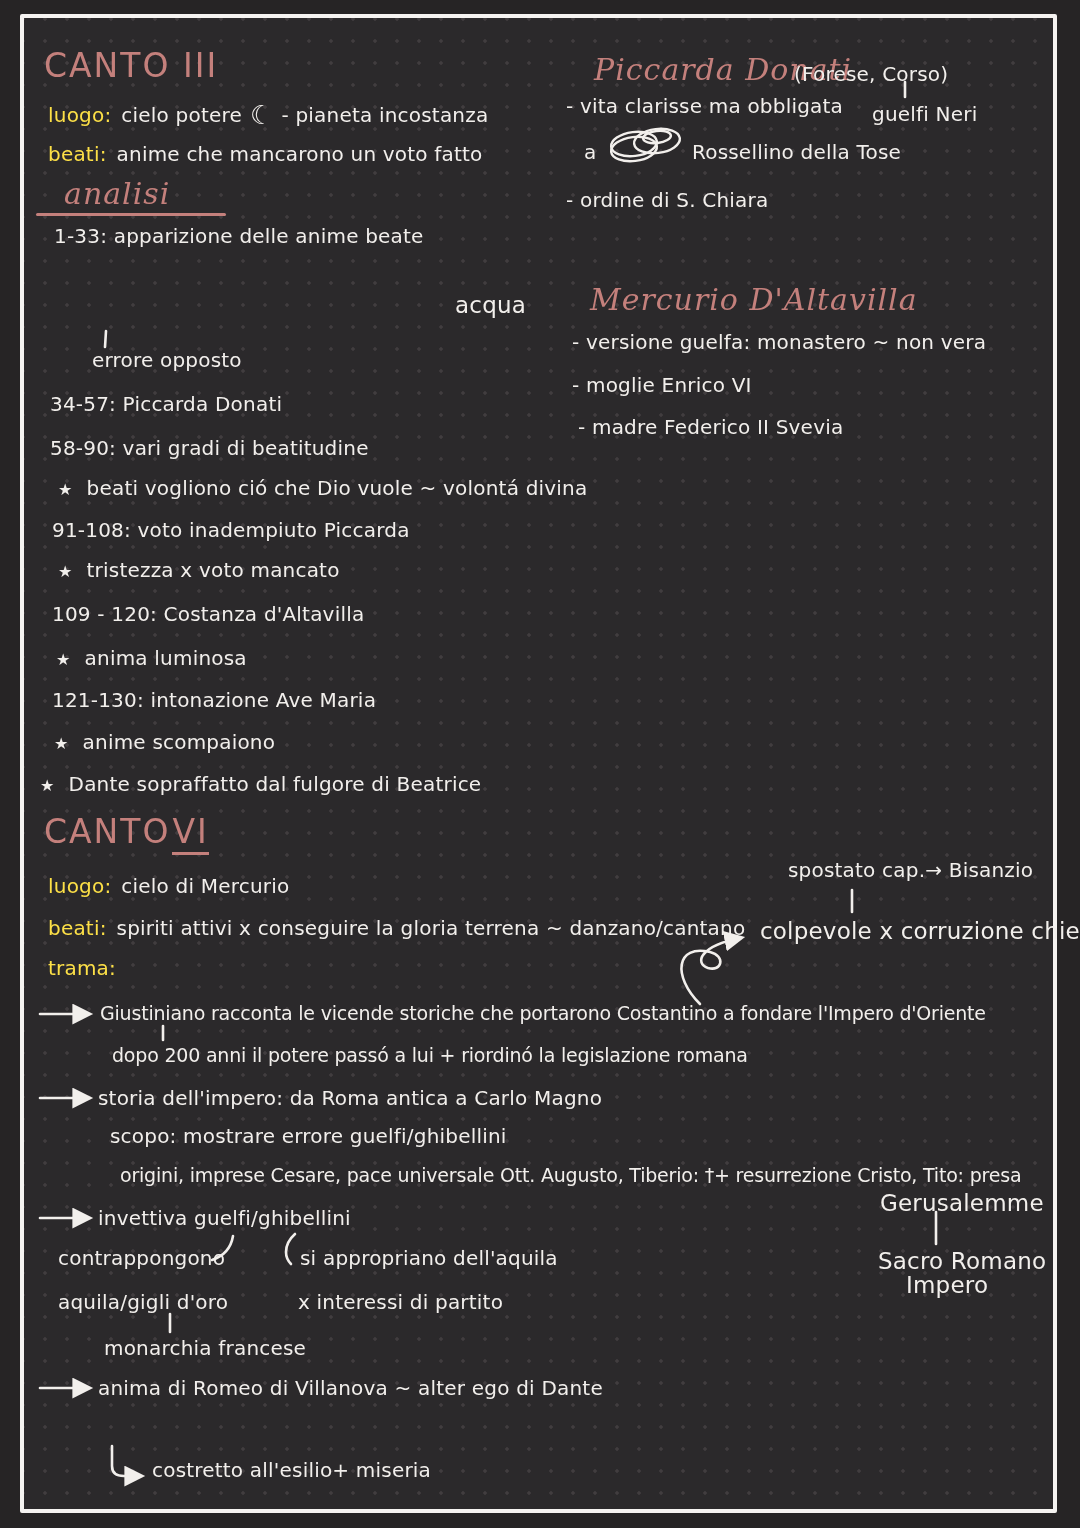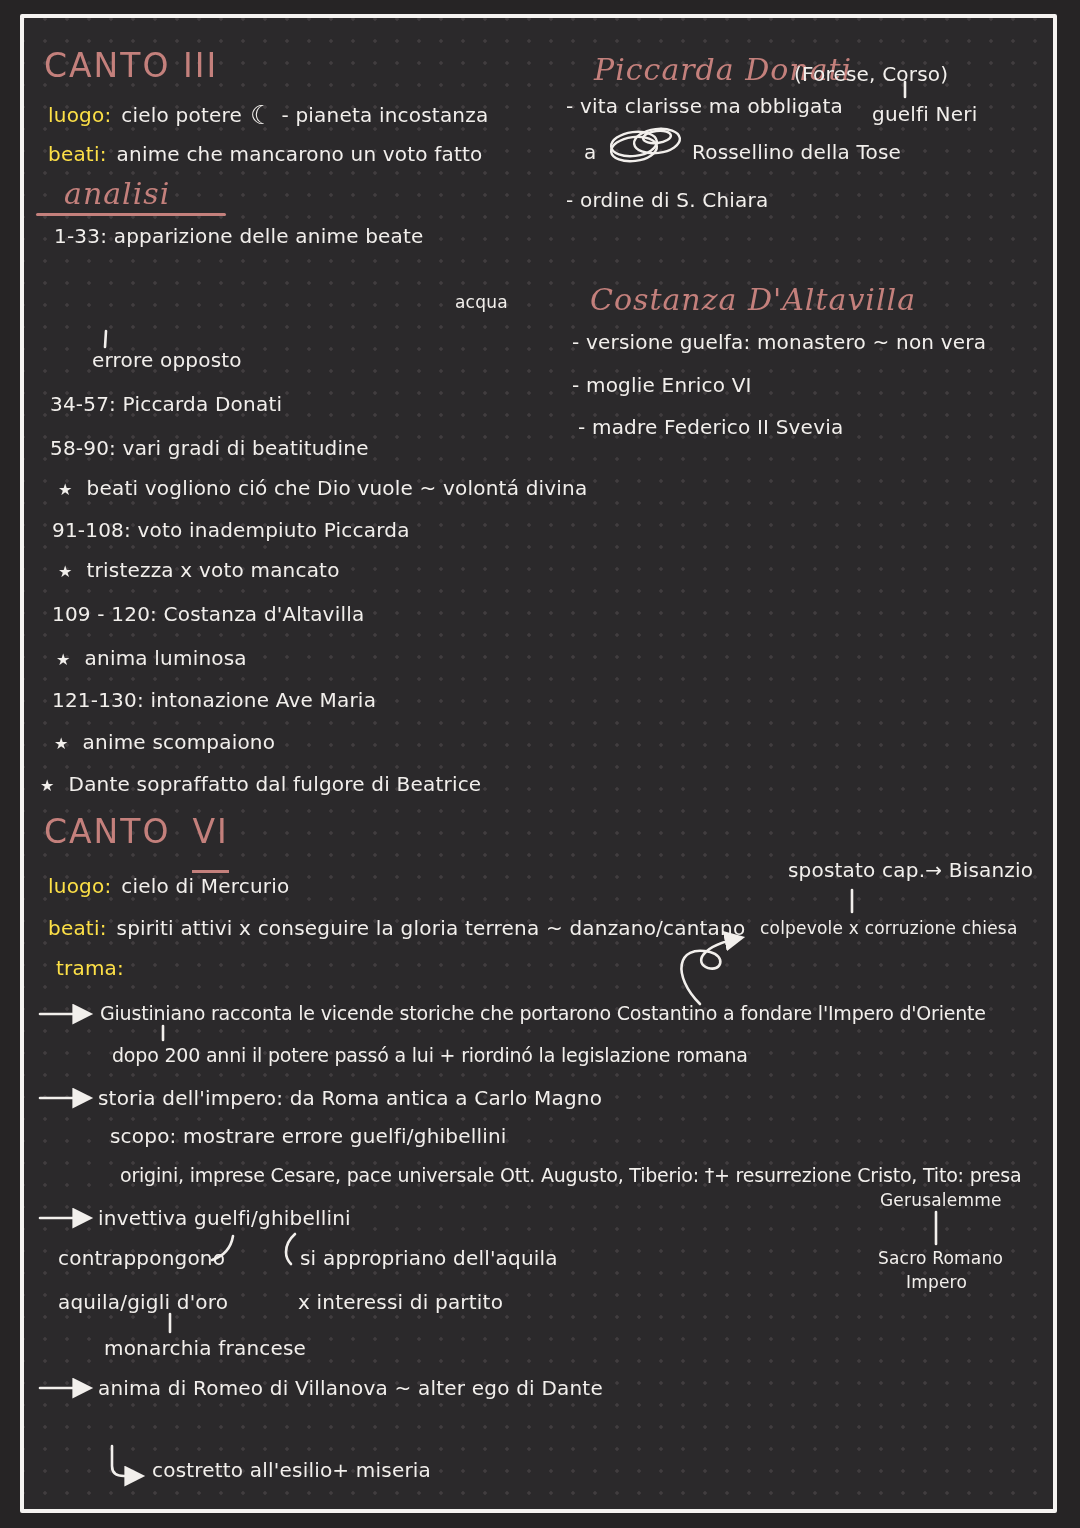--- a/index.html
+++ b/index.html
@@ -12,30 +12,30 @@
     position:absolute;left:20px;top:14px;right:23px;bottom:15px;
     background:#2b292b;border:4px solid #f5f3f1;border-radius:2px;
   }
   .paper::before{
     content:"";position:absolute;inset:0;
     background-image:radial-gradient(circle,#413d3f 1.5px,transparent 1.8px);
     background-size:22px 22px;background-position:10px 12px;
     pointer-events:none;
   }
   .t{position:absolute;font-size:20px;line-height:1.2;white-space:nowrap;letter-spacing:.2px;}
-  .rose{color:#c4807c;margin-left:8px;}
+  .rose{color:#c4807c;}
   .head{font-size:33px;letter-spacing:2px;color:#c4807c;}
   .cursive{font-family:"DejaVu Serif",serif;font-style:italic;font-size:30px;color:#c4807c;letter-spacing:1px;}
   .tight{font-size:19px;letter-spacing:-.2px;}
-  .small{font-size:17px;}
+  .small{font-size:23px;}
   .lbl{color:#fde047;margin-right:10px;}
   .star{margin-right:14px;font-size:16px;}
   .moon{font-size:26px;margin:0 8px;vertical-align:-2px;}
   .heart{font-size:21px;margin:0 7px;}
-  .u6{border-bottom:3px solid #c4807c;padding-bottom:19px;margin-left:22px;}
+  .u6{border-bottom:3px solid #c4807c;padding-bottom:1px;margin-left:2px;}
   .uline{position:absolute;height:3px;background:#c4807c;border-radius:2px;}
   .overlay{position:absolute;left:0;top:0;pointer-events:none;}
 </style>
 </head>
 <body>
 
 <div id="canvas">
   <div class="paper"></div>
 
   <div class="t head" style="left:44px;top:46px">CANTO III</div>
@@ -97,21 +97,21 @@
       <ellipse cx="28" cy="29" rx="23" ry="12" transform="rotate(-7 28 29)"></ellipse>
       <ellipse cx="28" cy="24" rx="23" ry="12" transform="rotate(-7 28 24)"></ellipse>
       <ellipse cx="51" cy="21" rx="23" ry="12" transform="rotate(-7 51 21)"></ellipse>
       <ellipse cx="51" cy="17" rx="14" ry="6" transform="rotate(-7 51 17)"></ellipse>
     </g>
   </svg>
   <div class="t" style="left:692px;top:140px">Rossellino della Tose</div>
 
   <div class="t" style="left:566px;top:188px">- ordine di S. Chiara</div>
 
-  <div class="t cursive" style="left:590px;top:282px">Costanza D'Altavilla</div>
+  <div class="t cursive" style="left:590px;top:282px">Mercurio D'Altavilla</div>
   <div class="t" style="left:572px;top:330px">- versione guelfa: monastero ~ non vera</div>
   <div class="t" style="left:572px;top:373px">- moglie Enrico VI</div>
   <div class="t" style="left:578px;top:415px">-  madre Federico II Svevia</div>
 
   <div class="t head" style="left:44px;top:812px">
     <span>CANTO</span><span class="u6">VI</span>
   </div>
 
   <div class="t" style="left:48px;top:874px">
     <span class="lbl">luogo:</span><span>cielo di Mercurio</span>

